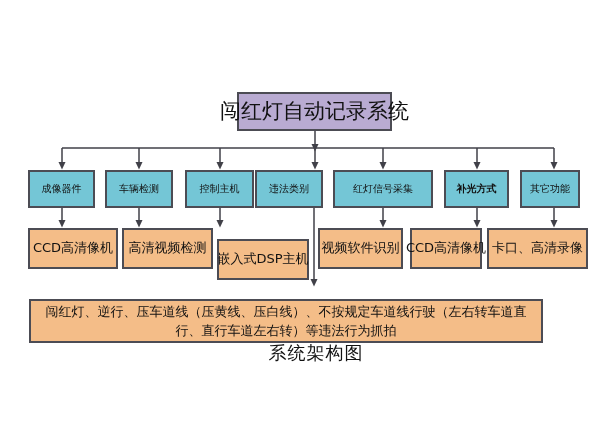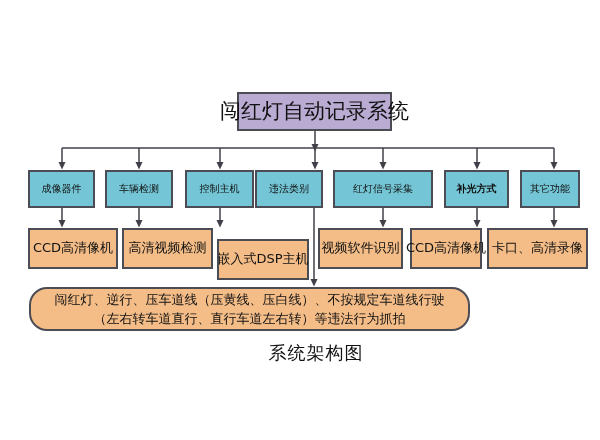--- a/index.html
+++ b/index.html
@@ -83,17 +83,17 @@
   <div class="node node-cat" style="left:444px;top:170px;width:65px;height:38px;font-weight:bold;">补光方式</div>
   <div class="node node-cat" style="left:520px;top:170px;width:60px;height:38px;">其它功能</div>
 
   <div class="node node-detail" style="left:28px;top:228px;width:90px;height:41px;">CCD高清像机</div>
   <div class="node node-detail" style="left:122px;top:228px;width:91px;height:41px;">高清视频检测</div>
   <div class="node node-detail" style="left:217px;top:228px;width:92px;height:41px;margin-top:11px;">嵌入式DSP主机</div>
   <div class="node node-detail" style="left:318px;top:228px;width:85px;height:41px;">视频软件识别</div>
   <div class="node node-detail" style="left:410px;top:228px;width:72px;height:41px;">CCD高清像机</div>
   <div class="node node-detail" style="left:487px;top:228px;width:101px;height:41px;">卡口、高清录像</div>
 
-  <div class="node-note" style="left:29px;top:287px;width:441px;height:44px;border-radius:18px;">闯红灯、逆行、压车道线（压黄线、压白线）、不按规定车道线行驶（左右转车道直行、直行车道左右转）等违法行为抓拍</div>
+  <div class="node-note" style="left:29px;top:299px;width:514px;height:44px;">闯红灯、逆行、压车道线（压黄线、压白线）、不按规定车道线行驶（左右转车道直行、直行车道左右转）等违法行为抓拍</div>
 
   <div class="caption">系统架构图</div>
 
 </div>
 
 </body></html>

